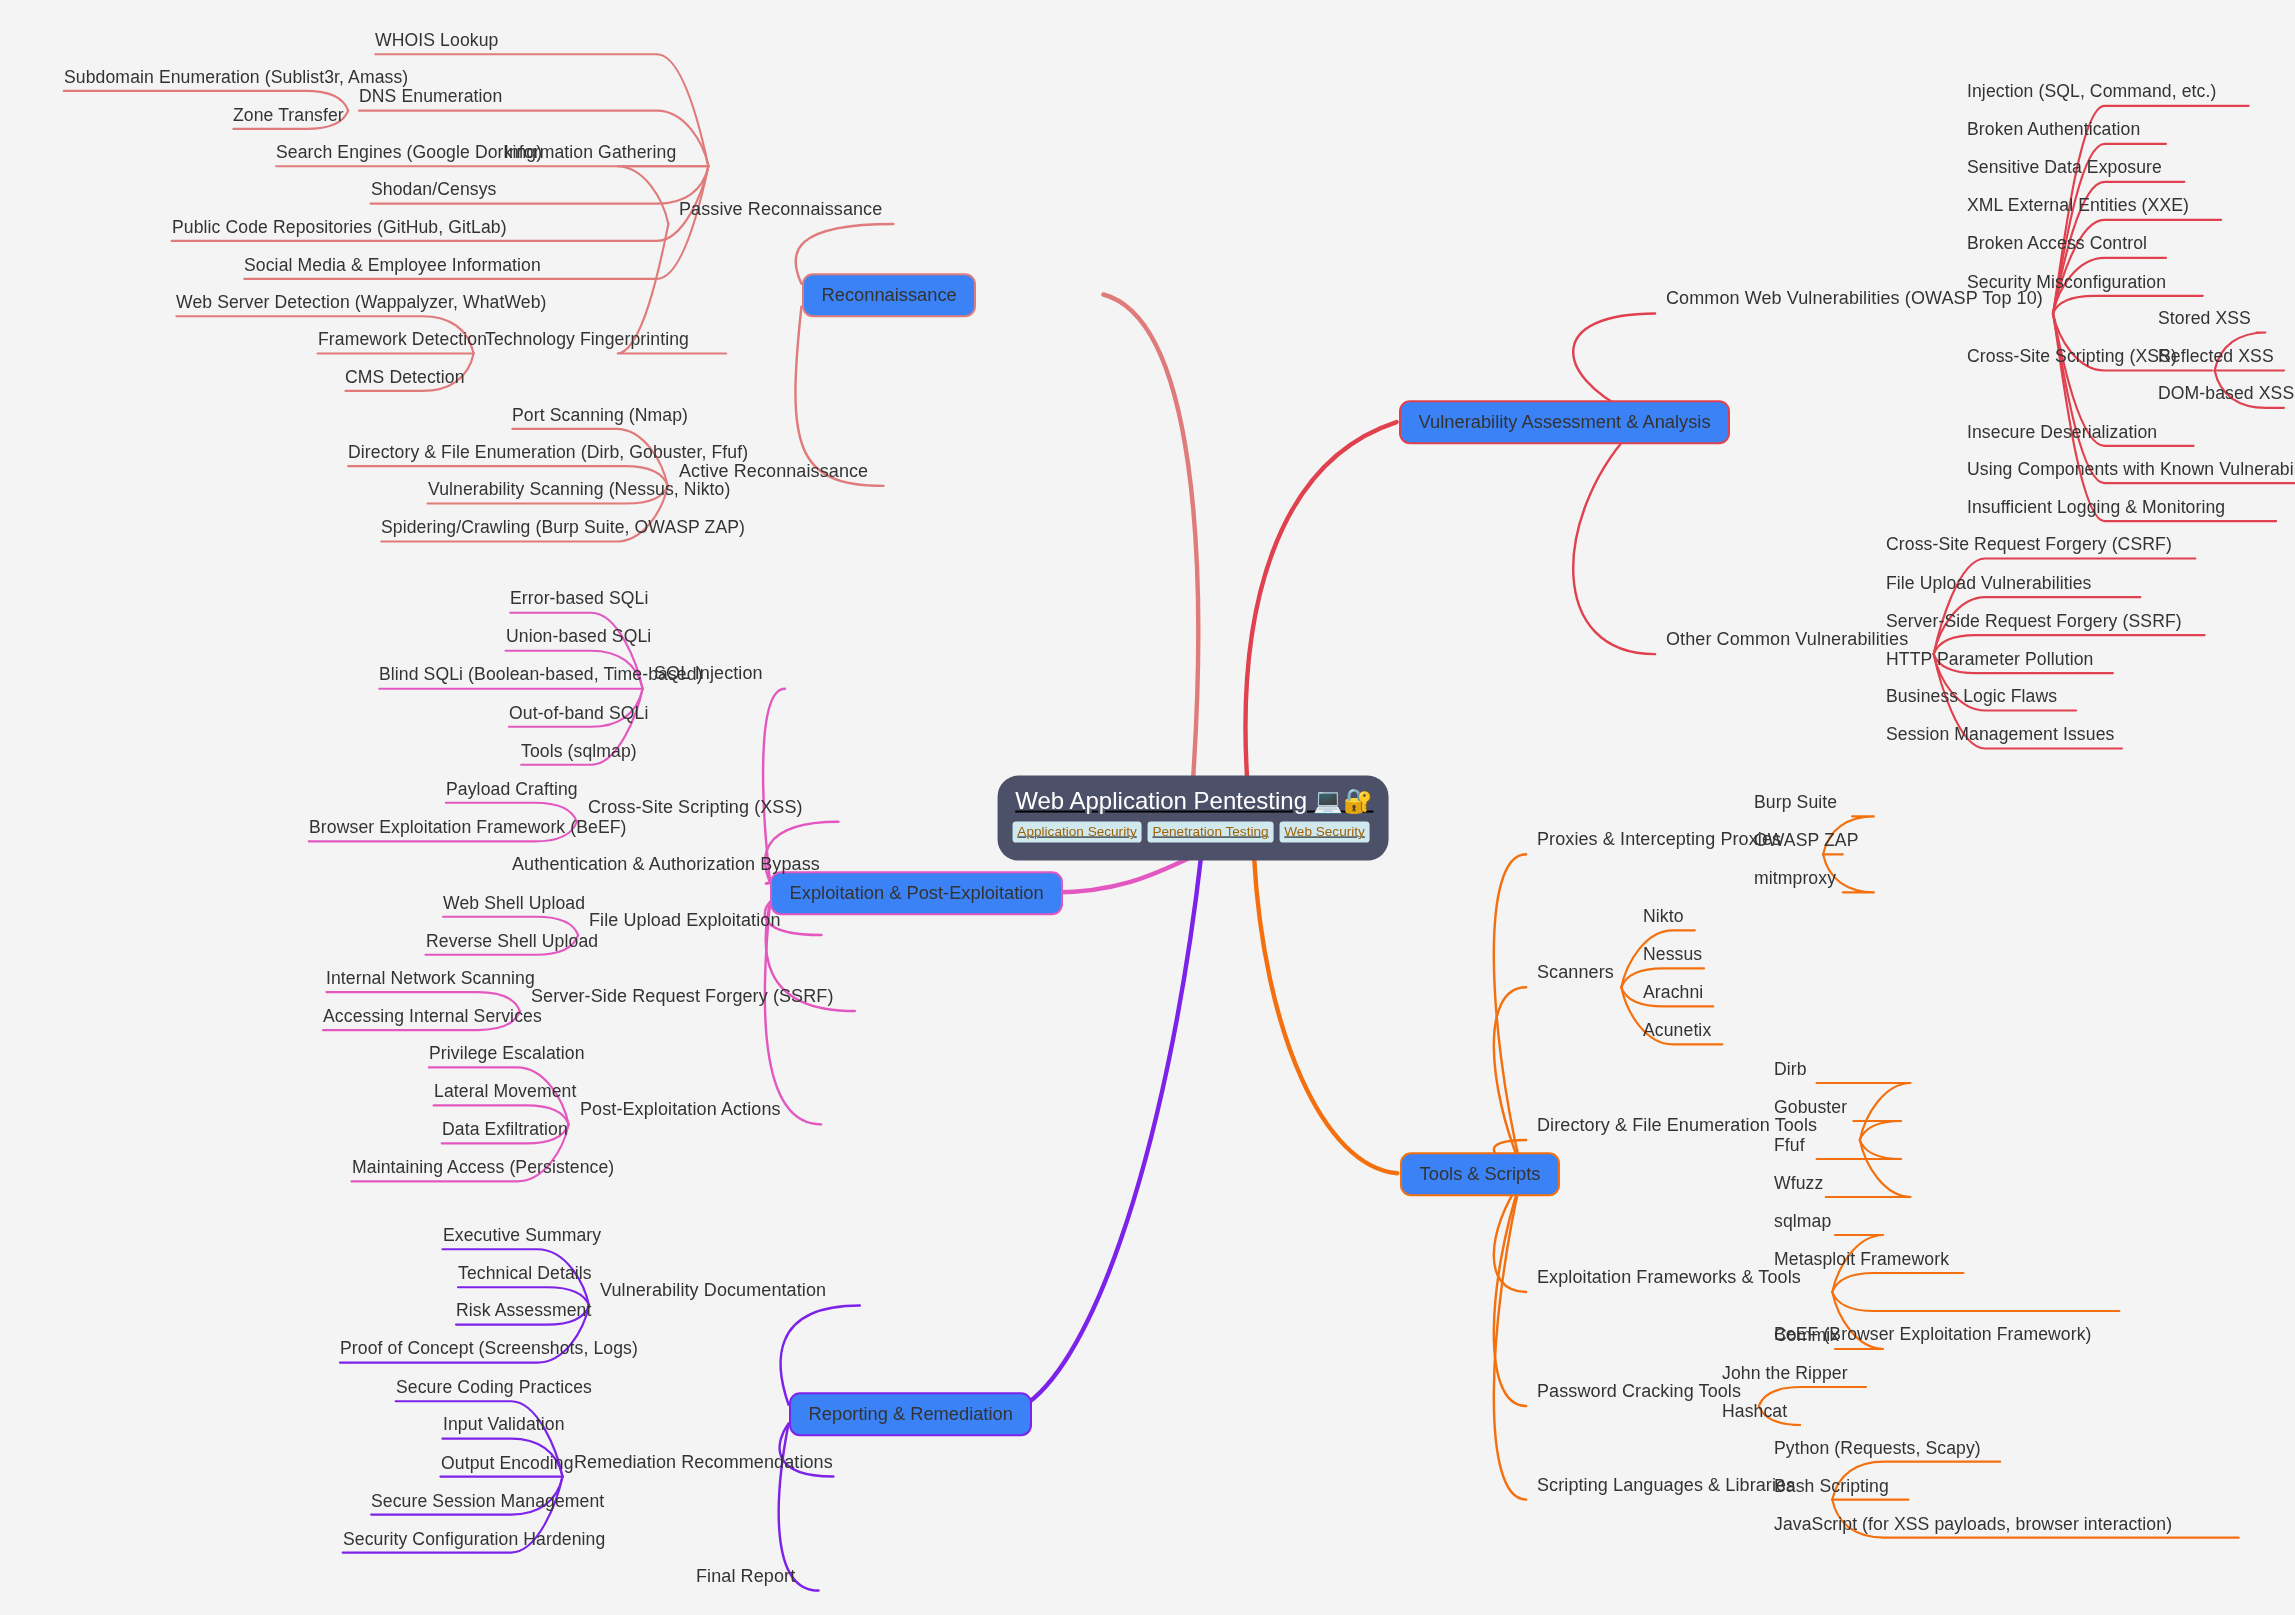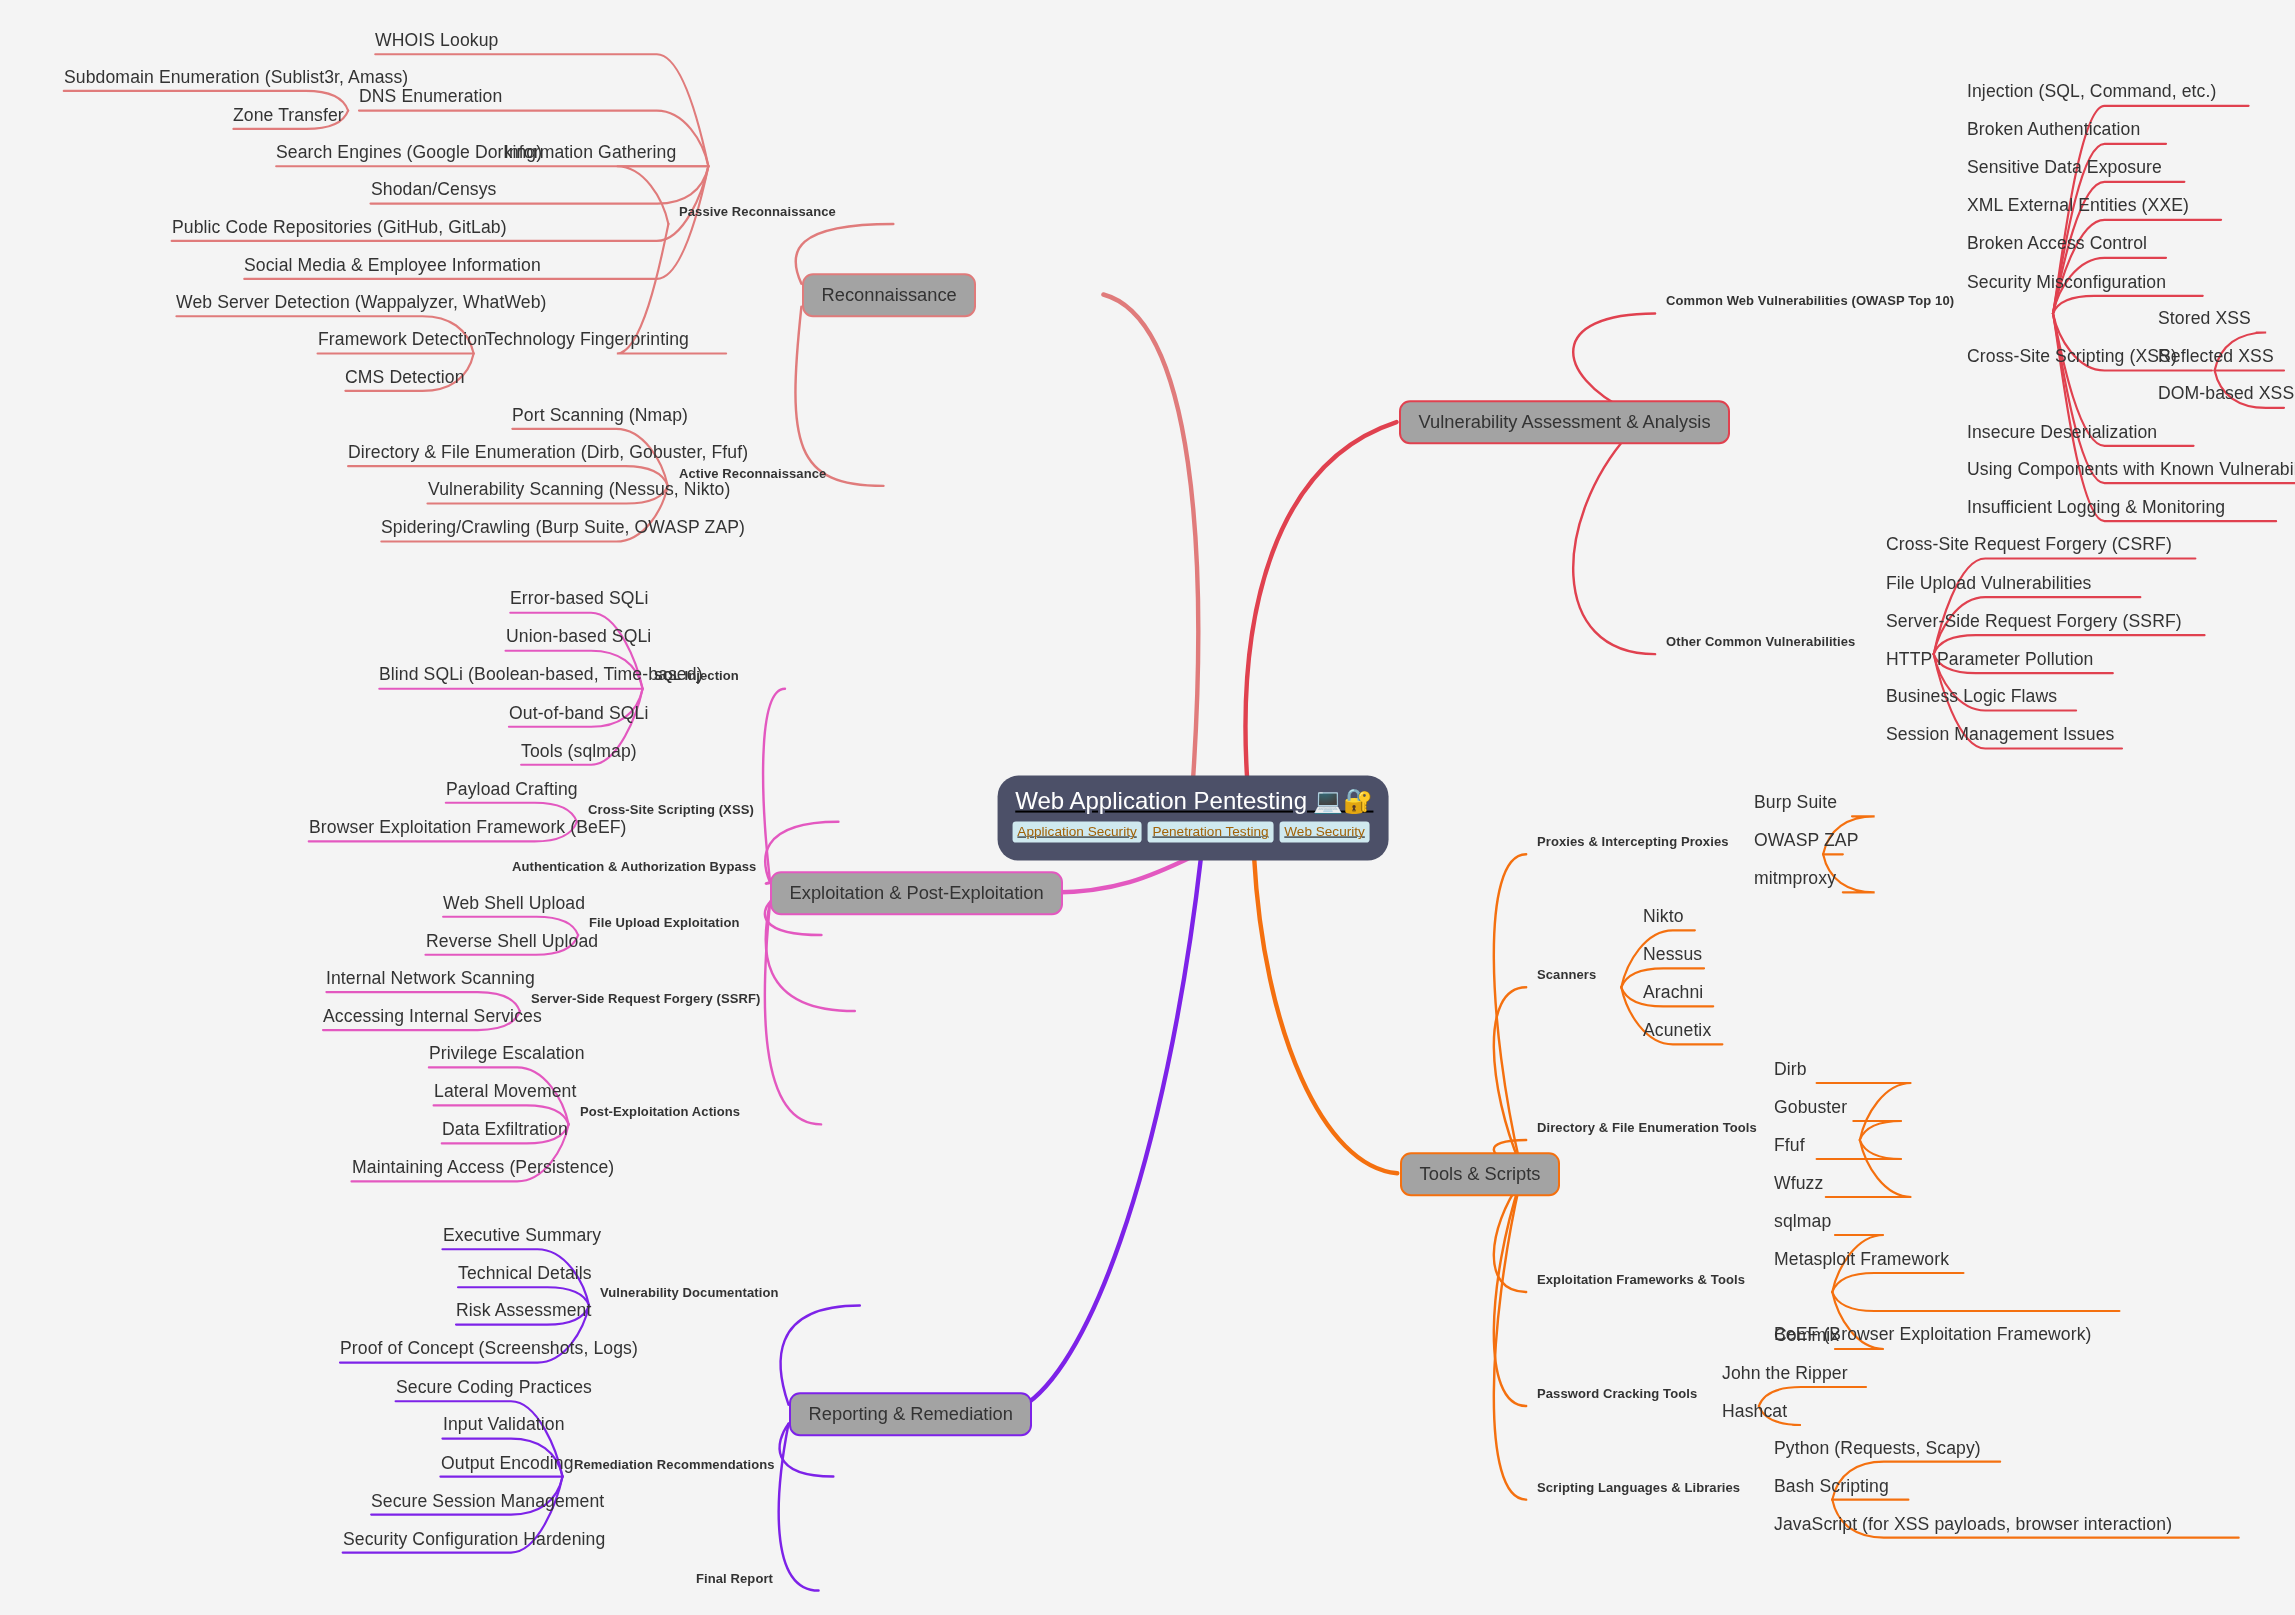--- a/index.html
+++ b/index.html
@@ -15,26 +15,26 @@
   
   .label{
     position:absolute;
     color:#333333;
     font-size:17.6px;
     line-height:1.05;
     white-space:nowrap;
     transform:translateY(-100%);
     letter-spacing:0.1px;
   }
-  .label.lvl2{font-size:13px;font-weight:bold;}
+  .label.lvl2{font-size:18px;}
 
   
   .pill{
     position:absolute;
-    background:#a3a3a3;
+    background:#3b82f6;
     border:2.7px solid #e05252;
     border-radius:11px;
     color:#333333;
     font-size:18.3px;
     white-space:nowrap;
     padding:8.8px 17.6px;
     transform:translateY(-50%);
     box-sizing:border-box;
   }
   .pill.recon{border-color:#e07b7b;}

